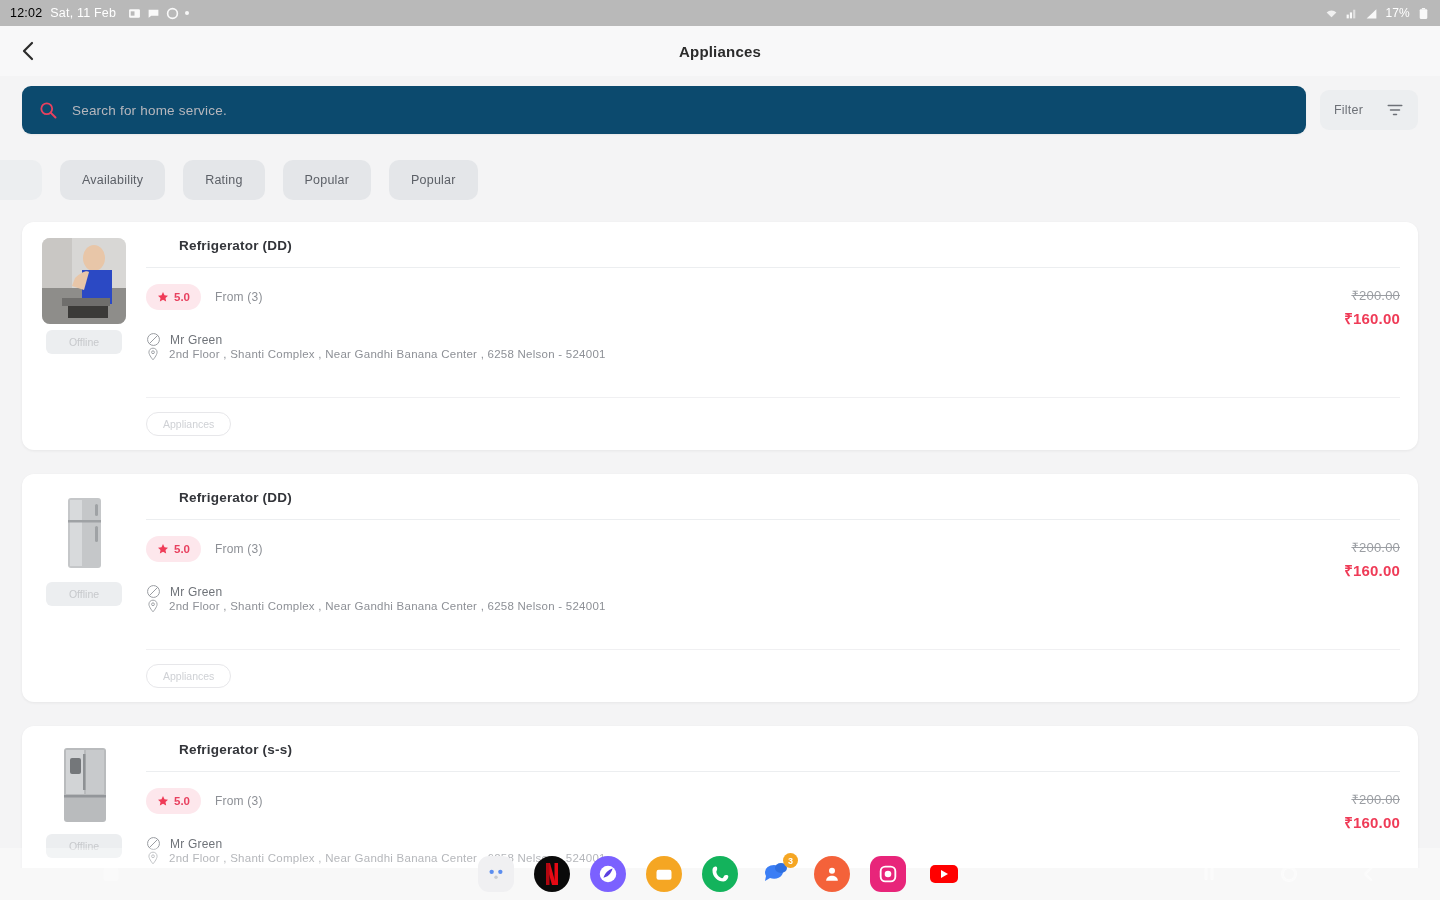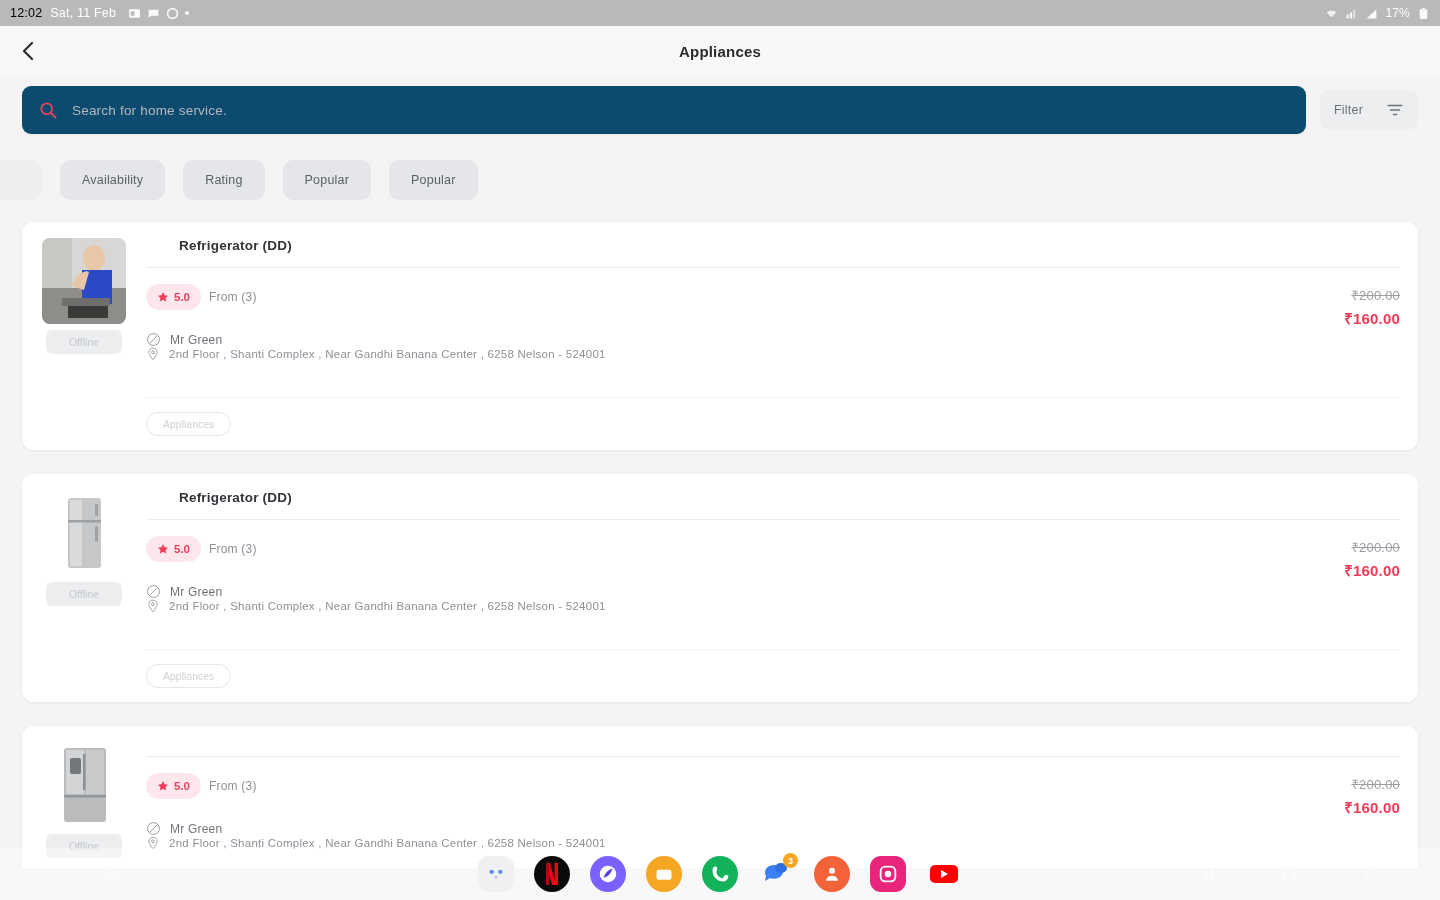--- a/index.html
+++ b/index.html
@@ -122,21 +122,21 @@
     display: flex; align-items: center; justify-content: center;
     font-size: 10.5px; color: #c7c9cc;
   }
   .cardbody { flex: 1; display: flex; flex-direction: column; min-width: 0; }
   .cardtop { display: flex; align-items: flex-start; }
   .ctitle { font-size: 13.5px; font-weight: 700; color: #33353a; letter-spacing:.2px;padding-left:33px; }
   .hr { height: 1px; background: #eceef0; margin: 14px 0 0 0; }
 
   .midrow { display: flex; align-items: flex-start; margin-top: 16px; }
   .midleft { flex: 1; min-width: 0; }
-  .ratingline { display: flex; align-items: center; gap: 8px; }
+  .ratingline { display: flex; align-items: center; gap: 14px; }
   .rating-pill {
     background: #fde7ec; border-radius: 14px;
     height: 26px; padding: 0 11px;
     display: flex; align-items: center; gap: 5px;
   }
   .rating-val { font-size: 11.5px; font-weight: 700; color: #e8415f; }
   .from-txt { font-size: 12px; color: #8d9096; letter-spacing:.2px; }
 
   .provider { display: flex; align-items: center; gap: 9px; margin-top: 22px; }
   .provider-name { font-size: 12px; color: #6f7379; letter-spacing:.2px; }
@@ -377,20 +377,23 @@
             <rect x="24" y="8" width="18" height="44" fill="#d2d4d6"></rect>
             <rect x="44" y="8" width="18" height="44" fill="#c8cacc"></rect>
             <rect x="22" y="53" width="42" height="2.5" fill="#93969a"></rect>
             <rect x="28" y="16" width="11" height="16" rx="2" fill="#74777a"></rect>
             <rect x="41" y="12" width="2.5" height="36" fill="#8e9194"></rect>
           </svg>
         </div>
         <div class="offline-badge">Offline</div>
       </div>
       <div class="cardbody">
+        <div class="cardtop">
+          <div class="ctitle">Refrigerator (s-s)</div>
+        </div>
         <div class="hr"></div>
         <div class="midrow">
           <div class="midleft">
             <div class="ratingline">
               <div class="rating-pill">
                 <svg width="12" height="12" viewBox="0 0 24 24">
                   <path d="M12 2l3 6.5 7 .9-5 4.8 1.3 6.8L12 17.7 5.7 21l1.3-6.8-5-4.8 7-.9z" fill="#ef3b57"></path>
                 </svg>
                 <span class="rating-val">5.0</span>
               </div>

